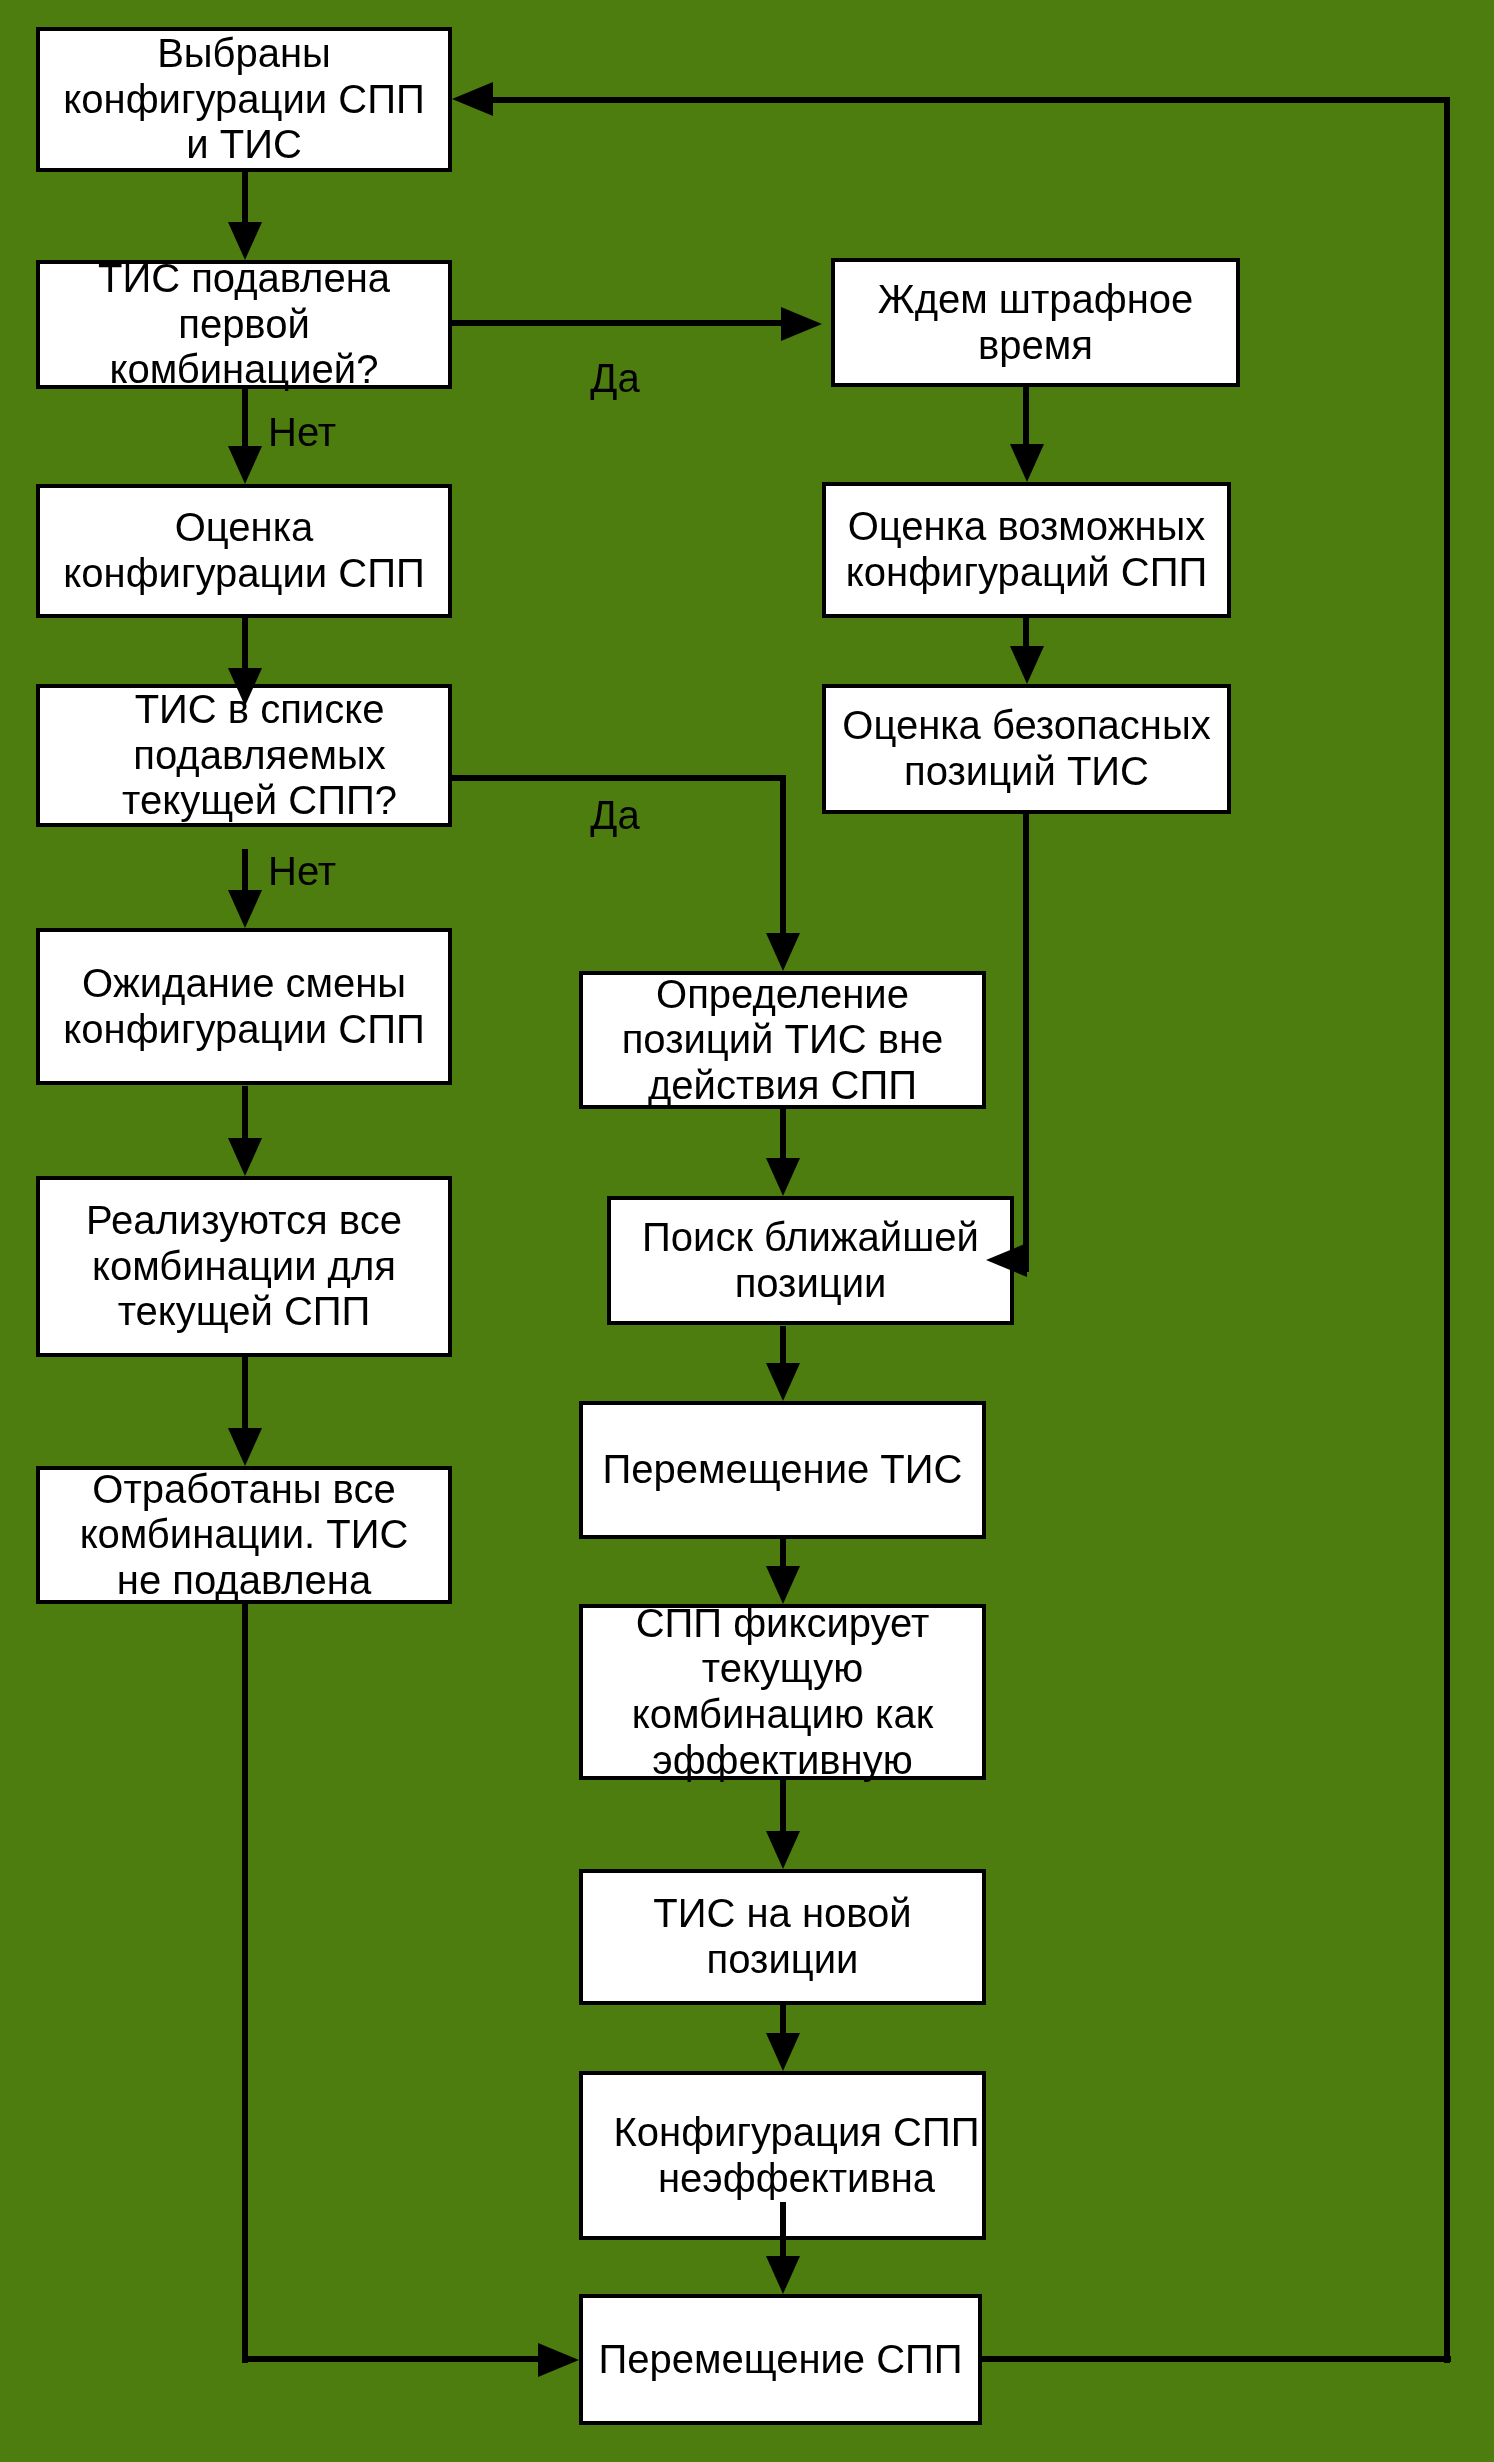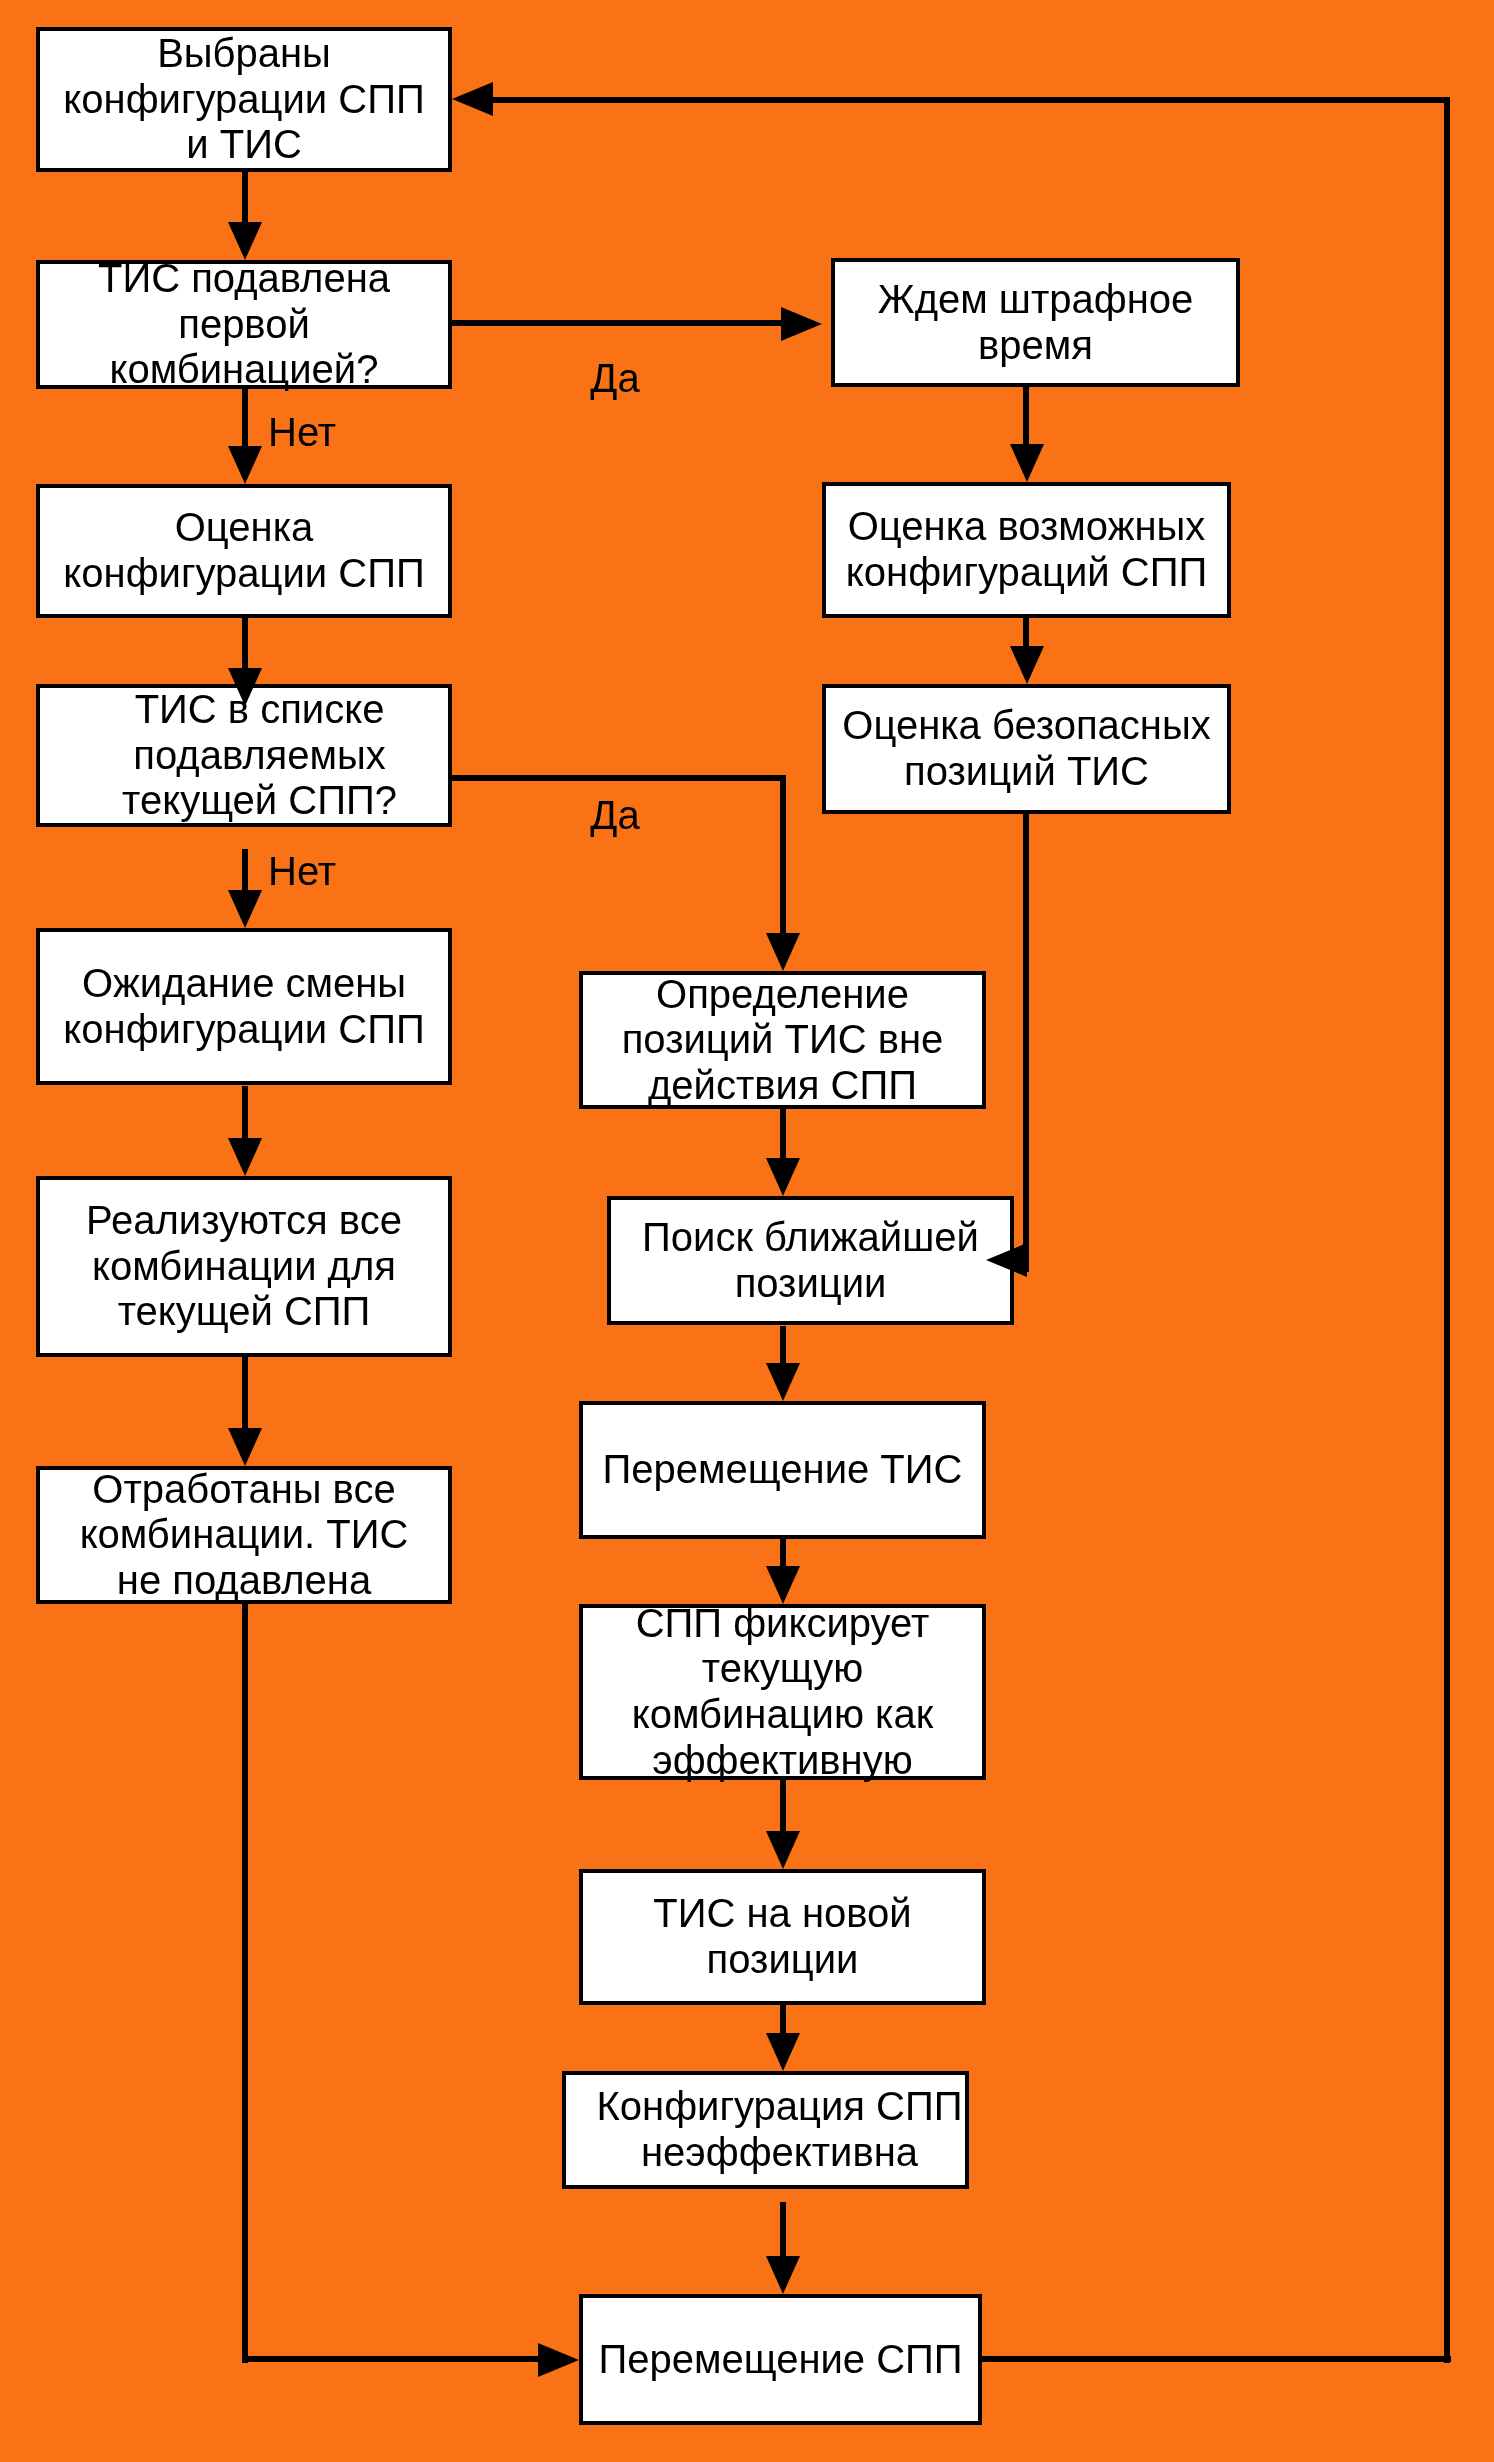--- a/index.html
+++ b/index.html
@@ -4,21 +4,21 @@
 <style>
   * { margin: 0; padding: 0; box-sizing: border-box; }
   html, body { background: #ffffff; }
   body {
     width: 1495px; height: 2462px;
     font-family: "Liberation Sans", "DejaVu Sans", sans-serif;
   }
   #canvas {
     position: relative;
     width: 1495px; height: 2462px;
-    background: #f97316;
+    background: #4d7c0f;
     overflow: hidden;
   }
   .node {
     position: absolute;
     border: 4.5px solid #000000;
     background: #ffffff;
     color: #000000;
     display: flex;
     align-items: center;
     justify-content: center;
@@ -105,21 +105,21 @@
   <div class="node" style="left:579px; top:1401px; width:407px; height:138px;">Перемещение ТИС</div>
 
   <div class="node" style="left:579px; top:1604px; width:407px; height:176px;">СПП фиксирует
 текущую
 комбинацию как
 эффективную</div>
 
   <div class="node" style="left:579px; top:1869px; width:407px; height:136px;">ТИС на новой
 позиции</div>
 
-  <div class="node" style="left:562px; top:2071px; width:407px; height:118px;padding-left:28px;">Конфигурация СПП
+  <div class="node" style="left:579px; top:2071px; width:407px; height:169px;padding-left:28px;">Конфигурация СПП
 неэффективна</div>
 
   <div class="node" style="left:579px; top:2294px; width:403px; height:131px;">Перемещение СПП</div>
 
   <div class="vline" style="left:242px; top:172px; height:52px;"></div>
   <div class="arr-down" style="left:228px; top:222px;"></div>
 
   <div class="hline" style="left:452px; top:320px; width:331px;"></div>
   <div class="arr-right" style="left:781px; top:307px;"></div>
   <div class="edge-label centered" style="left:570px; top:358px;">Да</div>

